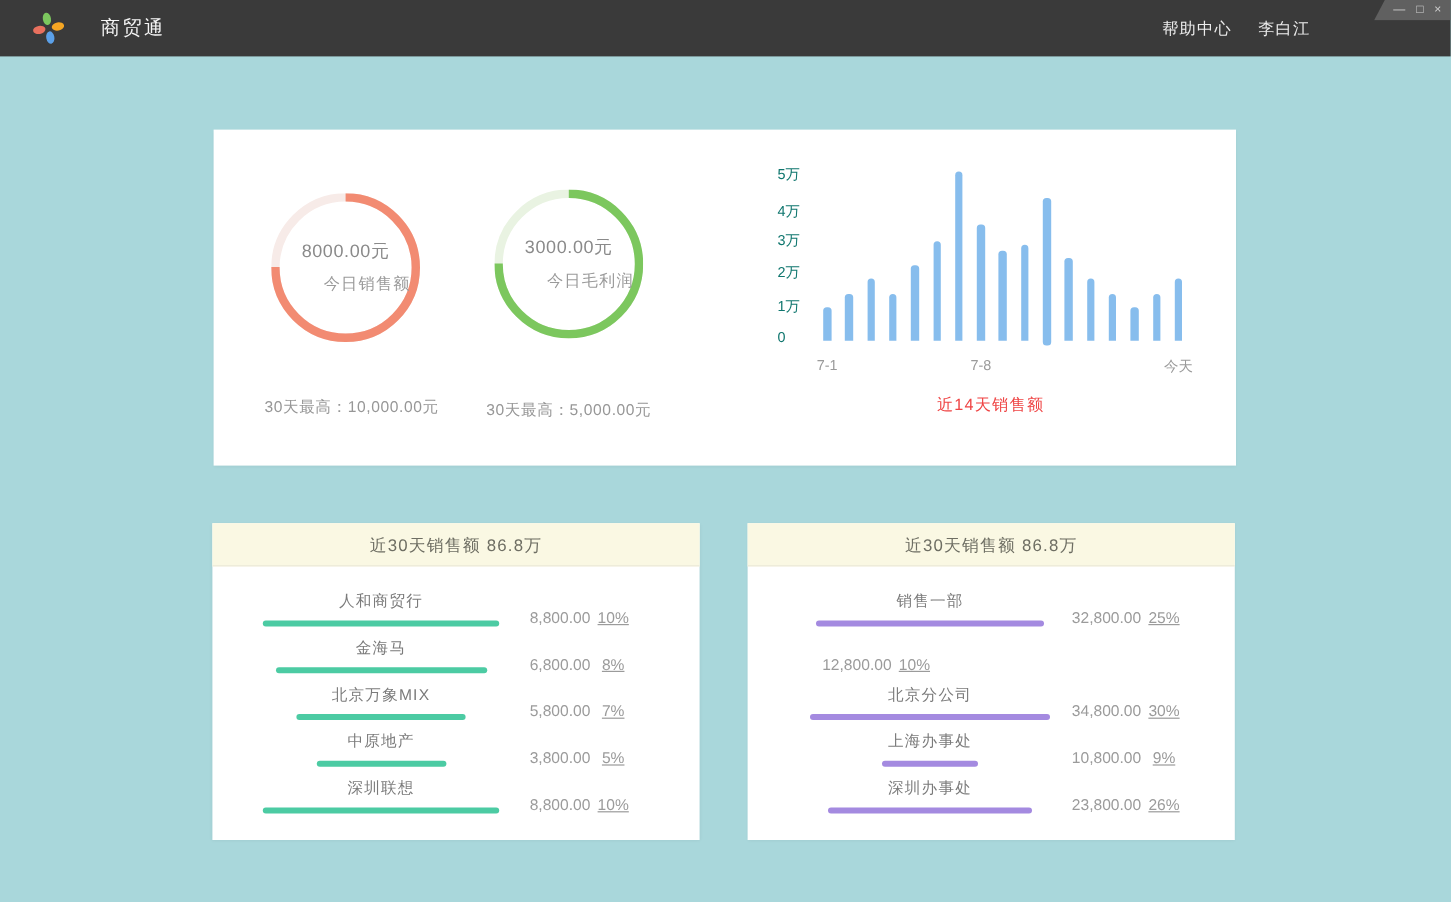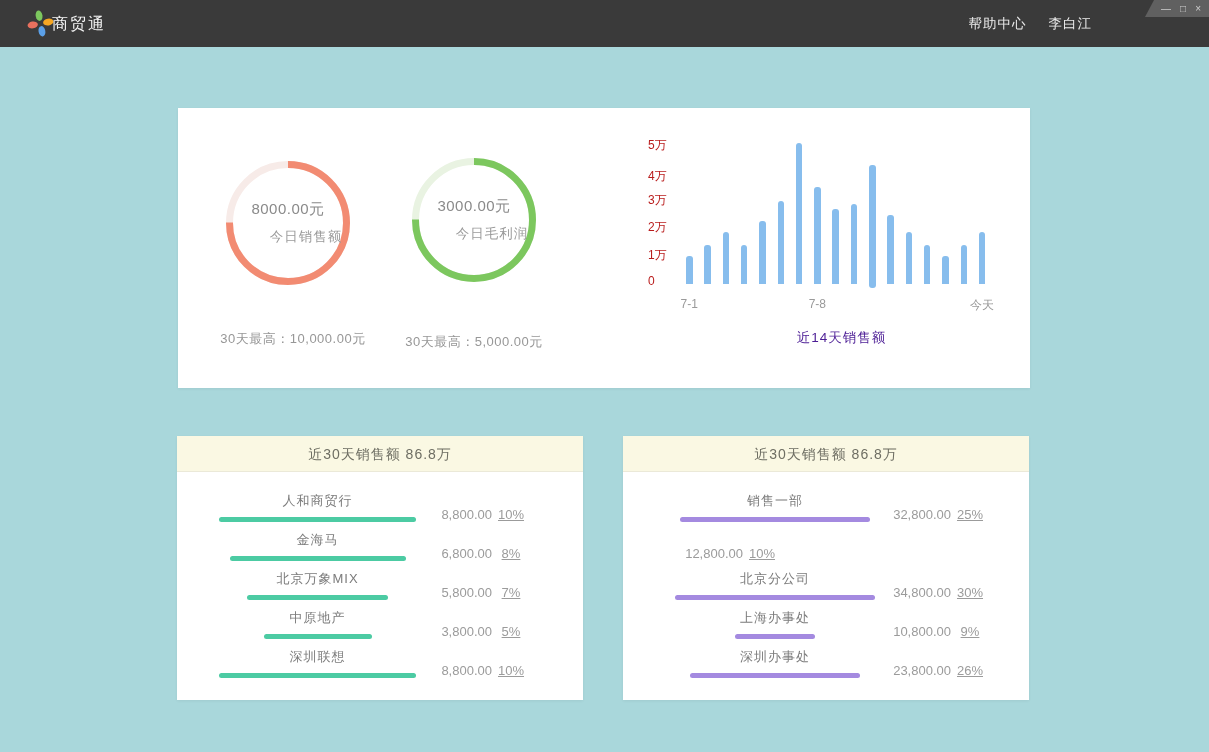--- a/index.html
+++ b/index.html
@@ -2,21 +2,21 @@
 <html><head>
 <meta charset="utf-8">
 <style>
   * { margin:0; padding:0; box-sizing:border-box; }
   html,body { width:1209px; height:752px; overflow:hidden; }
   body { font-family:"Liberation Sans", sans-serif; background:#a9d7db; position:relative; }
 
   
   .titlebar { position:absolute; left:0; top:0; width:1209px; height:47px; background:#3a3a3a; }
   .logo { position:absolute; left:27px; top:10px; width:27px; height:27px; }
-  .app-title { position:absolute; left:52px; top:0; height:47px; line-height:47px;
+  .app-title { position:absolute; left:84px; top:0; height:47px; line-height:47px;
                color:#f5f5f5; font-size:16px; letter-spacing:2px; }
   .tb-nav { position:absolute; right:117px; top:0; height:47px; display:flex; align-items:center; gap:22px; }
   .tb-nav span { color:#ececec; font-size:13.5px; cursor:pointer; letter-spacing:1px; }
   .win-controls { position:absolute; right:0; top:0; height:17px; width:64px; background:#606060;
                   clip-path:polygon(9px 0, 100% 0, 100% 100%, 0 100%);
                   display:flex; align-items:center; justify-content:flex-end; gap:9px; padding:0 8px 0 0; }
   .win-controls span { color:#cfcfcf; font-size:10px; line-height:15px; cursor:pointer; }
   .wc-max { font-size:11px; }
 
   
@@ -32,28 +32,28 @@
   .donut svg { position:absolute; left:0; top:0; }
   .donut-center { position:absolute; inset:0; display:flex; flex-direction:column;
                   align-items:center; justify-content:center; gap:9px; }
   .donut-value { font-size:15px; color:#8a8a8a; letter-spacing:0.5px; }
   .donut-label { font-size:13.5px; color:#9a9a9a; letter-spacing:1px;margin-left:36px; }
   .donut-footnote { position:absolute; width:220px; text-align:center; font-size:13px; color:#979797; letter-spacing:0.5px; }
   .fn-1 { left:5px; top:222px; }
   .fn-2 { left:186px; top:225px; }
 
   
-  .ytick { position:absolute; left:0; font-size:12px; color:#b91c1c; width:30px; }
+  .ytick { position:absolute; left:0; font-size:12px; color:#0f766e; width:30px; }
   .yticks { position:absolute; left:470px; top:0; width:32px; height:200px; }
   .bars-area { position:absolute; left:508px; top:36px; width:311px; height:140px; }
   .vbar { position:absolute; bottom:0; width:6.5px; border-radius:3px 3px 0 0; }
   .xticks { position:absolute; left:508px; top:189px; width:311px; height:16px; }
   .xtick { position:absolute; width:50px; text-align:center; font-size:12px; color:#9a9a9a; }
-  .chart-title { position:absolute; left:508px; top:221px; width:311px; text-align:center;
-                 font-size:13.5px; color:#4c1d95; letter-spacing:1px; }
+  .chart-title { position:absolute; left:492px; top:221px; width:311px; text-align:center;
+                 font-size:13.5px; color:#ef4444; letter-spacing:1px; }
 
   
   .list-header { height:36px; background:#faf8e3; border-bottom:1px solid #ebe9d8;
                  text-align:center; line-height:36px; font-size:14px; color:#6e6e63; letter-spacing:1px; }
   .list-body { padding-top:11px; }
   .lrow { display:flex; align-items:flex-end; height:39px; }
   .card-left  .lrow { padding-left:38px; padding-right:53px; }
   .card-right .lrow { padding-left:48px; padding-right:40px; }
   .lrow-left { flex:1; display:flex; flex-direction:column; justify-content:flex-end;align-items:center; }
   .lrow-name { font-size:13px; color:#7b7b7b; margin-bottom:7px; letter-spacing:1px; }

